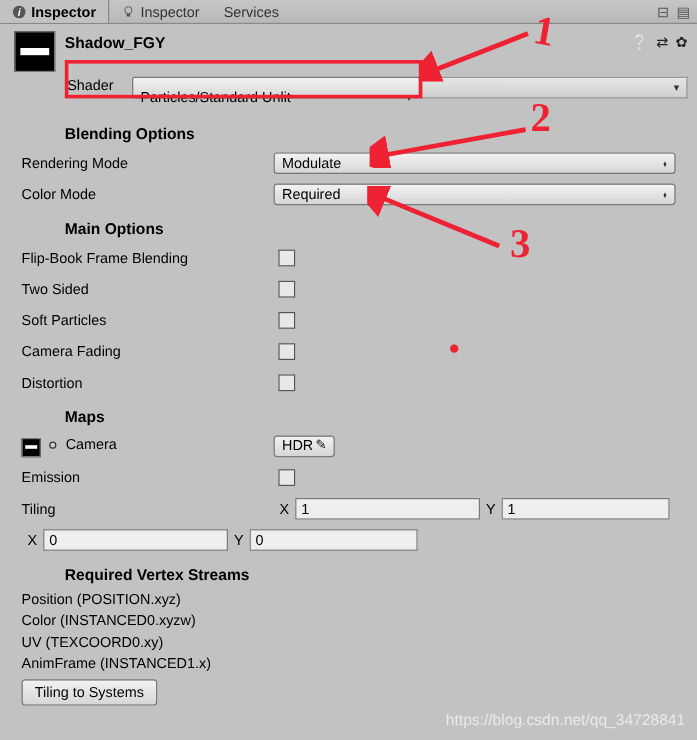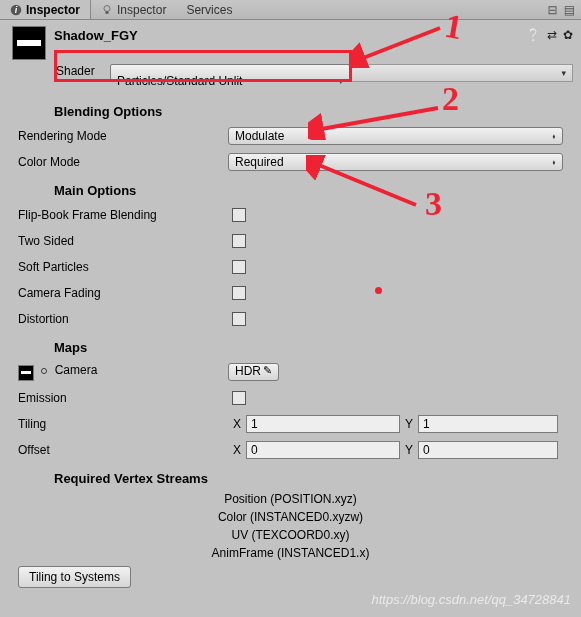--- a/index.html
+++ b/index.html
@@ -33,25 +33,25 @@
   .albedo-square { width:16px; height:16px; background:#000; border:1px solid #777; display:inline-flex; align-items:center; justify-content:center; margin-right:4px; }
   .albedo-inner { width:10px; height:3px; background:#fff; }
   .dot { width:6px; height:6px; border-radius:50%; border:1px solid #333; display:inline-block; margin-right:4px; background:#ccc; }
   .xyrow { display:flex; align-items:center; height:26px; }
   .xyrow .lbl { width:210px; }
   .xylab { width:18px; text-align:center; }
   .numinput { height:18px; border:1px solid #7a7a7a; background:#eee; padding:0 4px; font-size:12px; }
   .numinput.x { width:154px; }
   .numinput.y { width:140px; }
   .applybtn { display:inline-flex; align-items:center; height:22px; border:1px solid #7a7a7a; background:linear-gradient(#f2f2f2,#d6d6d6); padding:0 10px; border-radius:3px; margin-top:4px; }
-  .watermark { position:absolute; right:10px; bottom:10px; color:rgba(255,255,255,0.65); font-size:13px; font-style:italic; pointer-events:none; }
+  .watermark { position:absolute; right:10px; bottom:10px; color:rgba(255,255,255,0.65); font-size:13px; pointer-events:none; }
   .ann { position:absolute; color:#e23; font-size:34px; font-weight:bold; font-family: "Comic Sans MS", cursive; pointer-events:none; }
   .reddot { position:absolute; width:7px; height:7px; background:#e23; border-radius:50%; pointer-events:none; }
   svg.arrow { position:absolute; pointer-events:none; }
-  .streams div.v { padding:2px 0;text-align:center; }
+  .streams div.v { padding:2px 0; }
 </style>
 </head>
 <body>
 
 <div class="tabbar">
   <div class="tab active">
     <svg viewBox="0 0 16 16">
         <circle cx="8" cy="8" r="7" fill="#555"></circle>
         <text x="8" y="12" text-anchor="middle" fill="#fff" font-size="11" font-family="serif" font-style="italic">i</text>
       </svg>
@@ -151,21 +151,20 @@
     <div class="chk"></div>
   </div>
   <div class="xyrow">
     <div class="lbl">Tiling</div>
     <div class="xylab">X</div>
     <input class="numinput x" value="1" style="">
     <div class="xylab">Y</div>
     <input class="numinput y" value="1" style="">
   </div>
   <div class="xyrow">
-    <div class="lbl">Offset</div>
     <div class="xylab">X</div>
     <input class="numinput x" value="0" style="">
     <div class="xylab">Y</div>
     <input class="numinput y" value="0" style="">
   </div>
 
   <div class="section-h">Required Vertex Streams</div>
   <div class="streams">
     <div class="v">Position (POSITION.xyz)</div>
     <div class="v">Color (INSTANCED0.xyzw)</div>

